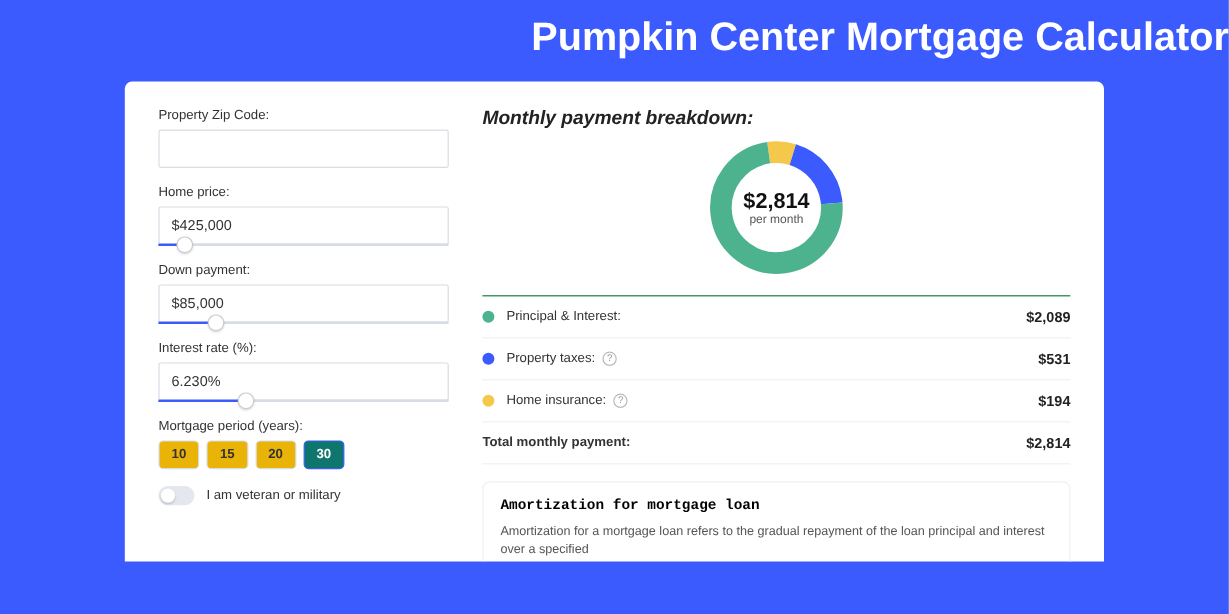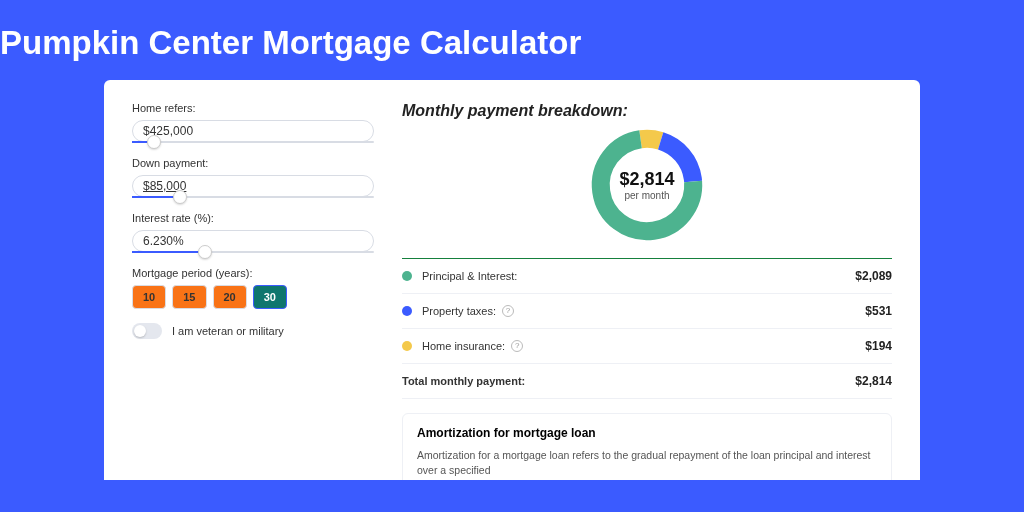--- a/index.html
+++ b/index.html
@@ -4,25 +4,25 @@
 <style>
   * { box-sizing: border-box; margin: 0; padding: 0; }
   body {
     font-family: -apple-system, BlinkMacSystemFont, "Segoe UI", Helvetica, Arial, sans-serif;
     background: #3b5bff;
     width: 1024px;
     height: 512px;
     overflow: hidden;
   }
   .page-title {
-    text-align: left;
+    text-align: right;
     color: #fff;
     font-size: 33px;
     font-weight: 700;
-    padding: 24px 0 18px;
+    padding: 12px 0 18px;
   }
   .card {
     background: #fff;
     width: 816px;
     margin: 0 auto;
     border-radius: 6px 6px 0 0;
     padding: 22px 28px 0 28px;
     display: flex;
     gap: 28px;
     height: 400px;
@@ -32,26 +32,26 @@
   .right { flex: 1; }
   .field-label {
     font-size: 11px;
     color: #333;
     margin-bottom: 6px;
     display: block;
   }
   .text-input {
     width: 100%;
     border: 1px solid #d8dce4;
-    border-radius: 12px;
+    border-radius: 2px;
     padding: 8px 10px;
     font-size: 12px;
     color: #333;
     background: #fff;
-    height: 22px;
+    height: 32px;
   }
   .field-block { margin-bottom: 14px; }
   .slider-track {
     position: relative;
     height: 2px;
     background: #d8dce4;
     margin-top: -1px;
     border-radius: 1px;
   }
   .slider-fill {
@@ -66,29 +66,29 @@
     top: 50%;
     width: 14px;
     height: 14px;
     background: #fff;
     border: 1px solid #ccc;
     border-radius: 50%;
     transform: translate(-50%, -50%);
     box-shadow: 0 1px 2px rgba(0,0,0,0.15);
   }
   .row-split { display: flex; gap: 10px; }
-  .row-split .text-input:first-child { flex: 1; text-decoration: underline; }
+  .row-split .text-input:first-child { flex: 1; }
   .row-split .text-input:last-child { width: 78px; }
   .seg {
     display: flex;
     gap: 6px;
   }
   .seg-btn {
     border: 1px solid #d8dce4;
-    background: #f97316;
+    background: #eab308;
     color: #333;
     font-size: 11px;
     font-weight: 600;
     padding: 5px 10px;
     border-radius: 4px;
     cursor: pointer;
   }
   .seg-btn.active {
     background: #0f766e;
     color: #fff;
@@ -174,35 +174,39 @@
   }
   .break-val { margin-left: auto; font-size: 12px; color: #222; font-weight: bold; }
   .break-row.total .break-label,
   .break-row.total .break-val { font-weight: 700; }
   .amort-box {
     border: 1px solid #eef0f5;
     border-radius: 6px;
     margin-top: 14px;
     padding: 12px 14px;
   }
-  .amort-title { font-size: 12px; font-weight: 700; margin-bottom: 8px; }
+  .amort-title { font-size: 12px; font-weight: 700; margin-bottom: 8px; font-family: Liberation Mono, monospace; }
   .amort-text { font-size: 10.5px; color: #555; line-height: 1.4; }
 </style>
 </head>
 <body>
 
 <h1 class="page-title">Pumpkin Center Mortgage Calculator</h1>
 
 <div class="card">
 
   <div class="left">
 
-
-    <div class="field-block">
-      <label class="field-label">Home refers:</label>
+    <div class="field-block">
+      <label class="field-label">Property Zip Code:</label>
+      <input class="text-input" value="" style="">
+    </div>
+
+    <div class="field-block">
+      <label class="field-label">Home price:</label>
       <input class="text-input" value="$425,000" style="">
       <div class="slider-track">
         <div class="slider-fill" style="width:9%"></div>
         <div class="slider-thumb" style="left:9%"></div>
       </div>
     </div>
 
     <div class="field-block">
       <label class="field-label">Down payment:</label>
       <div class="row-split">

